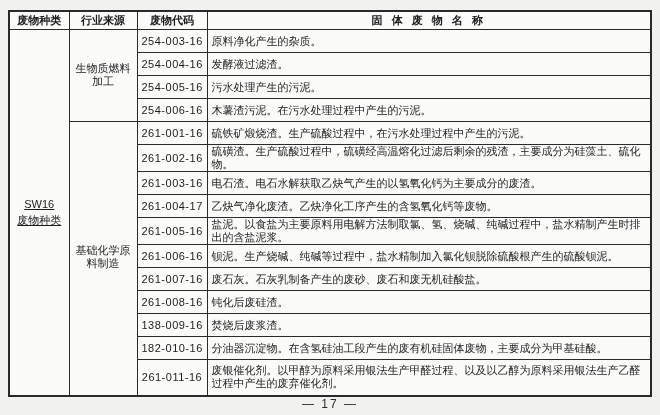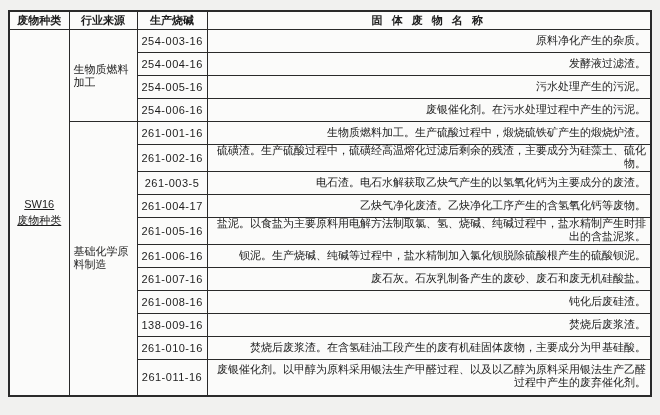--- a/index.html
+++ b/index.html
@@ -33,34 +33,34 @@
     height:17px;
     padding:4px 2px;
   }
   th.name-h{letter-spacing:3px;text-align:center;}
   td.cat{
     text-align:center;
     font-size:11px;
   }
   td.cat div{line-height:16px;text-decoration:underline;}
   td.ind{
-    text-align:left;
+    text-align:center;
     line-height:16px;
+    font-family:Liberation Mono, monospace;
   }
   td.code{
     text-align:center;
     white-space:nowrap;
     letter-spacing:0.5px;
     margin-left:47px;
   }
   td.name{
-    text-align:right;
+    text-align:left;
     padding-left:6px;
     padding-right:4px;
-    font-family:Liberation Mono, monospace;
   }
   tr.r{height:23px;}
   tr.r-tall{height:36px;}
   .page-number{
     position:absolute;left:0;right:0;bottom:4px;
     text-align:center;
     font-size:12px;
     color:#2a2a2a;
     letter-spacing:2px;
   }
@@ -74,21 +74,21 @@
     <colgroup>
       <col style="width:60px">
       <col style="width:68px">
       <col style="width:70px">
       <col>
     </colgroup>
     <thead>
       <tr>
         <th>废物种类</th>
         <th>行业来源</th>
-        <th>生产烧碱</th>
+        <th>废物代码</th>
         <th class="name-h">固 体 废 物 名 称</th>
       </tr>
     </thead>
     <tbody>
       <tr class="r">
         <td class="cat" rowspan="15">
           <div>SW16</div>
           <div>废物种类</div>
         </td>
         <td class="ind" rowspan="4">生物质燃料加工</td>
@@ -98,33 +98,33 @@
       <tr class="r">
         <td class="code">254-004-16</td>
         <td class="name">发酵液过滤渣。</td>
       </tr>
       <tr class="r">
         <td class="code">254-005-16</td>
         <td class="name">污水处理产生的污泥。</td>
       </tr>
       <tr class="r">
         <td class="code">254-006-16</td>
-        <td class="name">废银催化剂。在污水处理过程中产生的污泥。</td>
+        <td class="name">木薯渣污泥。在污水处理过程中产生的污泥。</td>
       </tr>
       <tr class="r">
         <td class="ind" rowspan="11">基础化学原料制造</td>
         <td class="code">261-001-16</td>
-        <td class="name">生物质燃料加工。生产硫酸过程中，煅烧硫铁矿产生的煅烧炉渣。</td>
+        <td class="name">硫铁矿煅烧渣。生产硫酸过程中，在污水处理过程中产生的污泥。</td>
       </tr>
       <tr class="r">
         <td class="code">261-002-16</td>
         <td class="name">硫磺渣。生产硫酸过程中，硫磺经高温熔化过滤后剩余的残渣，主要成分为硅藻土、硫化物。</td>
       </tr>
       <tr class="r">
-        <td class="code">261-003-5</td>
+        <td class="code">261-003-16</td>
         <td class="name">电石渣。电石水解获取乙炔气产生的以氢氧化钙为主要成分的废渣。</td>
       </tr>
       <tr class="r">
         <td class="code">261-004-17</td>
         <td class="name">乙炔气净化废渣。乙炔净化工序产生的含氢氧化钙等废物。</td>
       </tr>
       <tr class="r">
         <td class="code">261-005-16</td>
         <td class="name">盐泥。以食盐为主要原料用电解方法制取氯、氢、烧碱、纯碱过程中，盐水精制产生时排出的含盐泥浆。</td>
       </tr>
@@ -138,23 +138,24 @@
       </tr>
       <tr class="r">
         <td class="code">261-008-16</td>
         <td class="name">钝化后废硅渣。</td>
       </tr>
       <tr class="r">
         <td class="code">138-009-16</td>
         <td class="name">焚烧后废浆渣。</td>
       </tr>
       <tr class="r">
-        <td class="code">261-010-16</td>
-        <td class="name">焚烧后废浆渣。在含氢硅油工段产生的废有机硅固体废物，主要成分为甲基硅酸。</td>
+        <td class="code">182-010-16</td>
+        <td class="name">分油器沉淀物。在含氢硅油工段产生的废有机硅固体废物，主要成分为甲基硅酸。</td>
       </tr>
       <tr class="r-tall">
         <td class="code">261-011-16</td>
         <td class="name">废银催化剂。以甲醇为原料采用银法生产甲醛过程、以及以乙醇为原料采用银法生产乙醛过程中产生的废弃催化剂。</td>
       </tr>
     </tbody>
   </table>
 
+  <div class="page-number">— 17 —</div>
 </div>
 
 </body></html>

